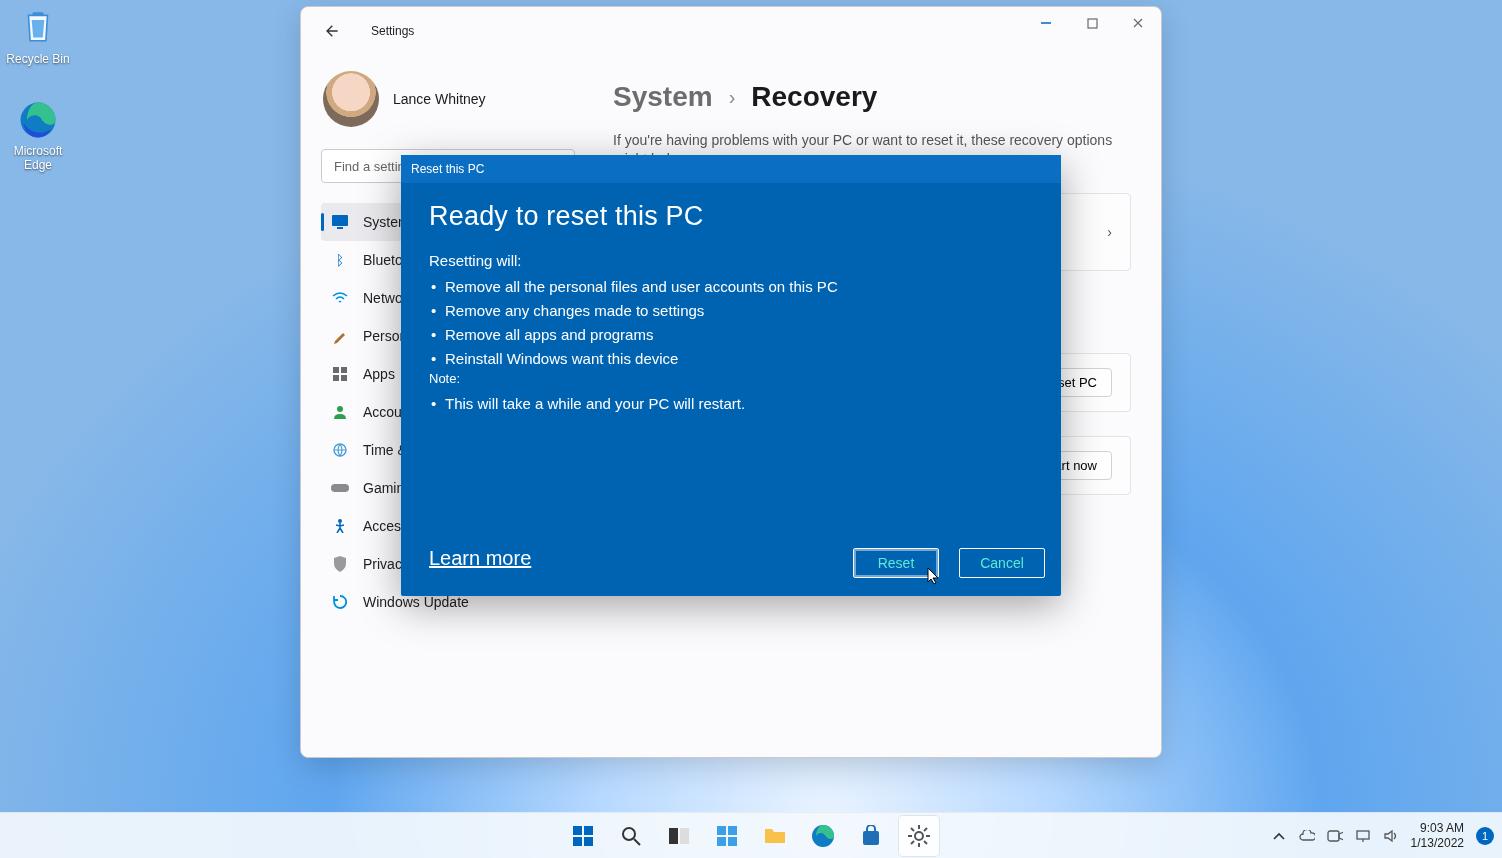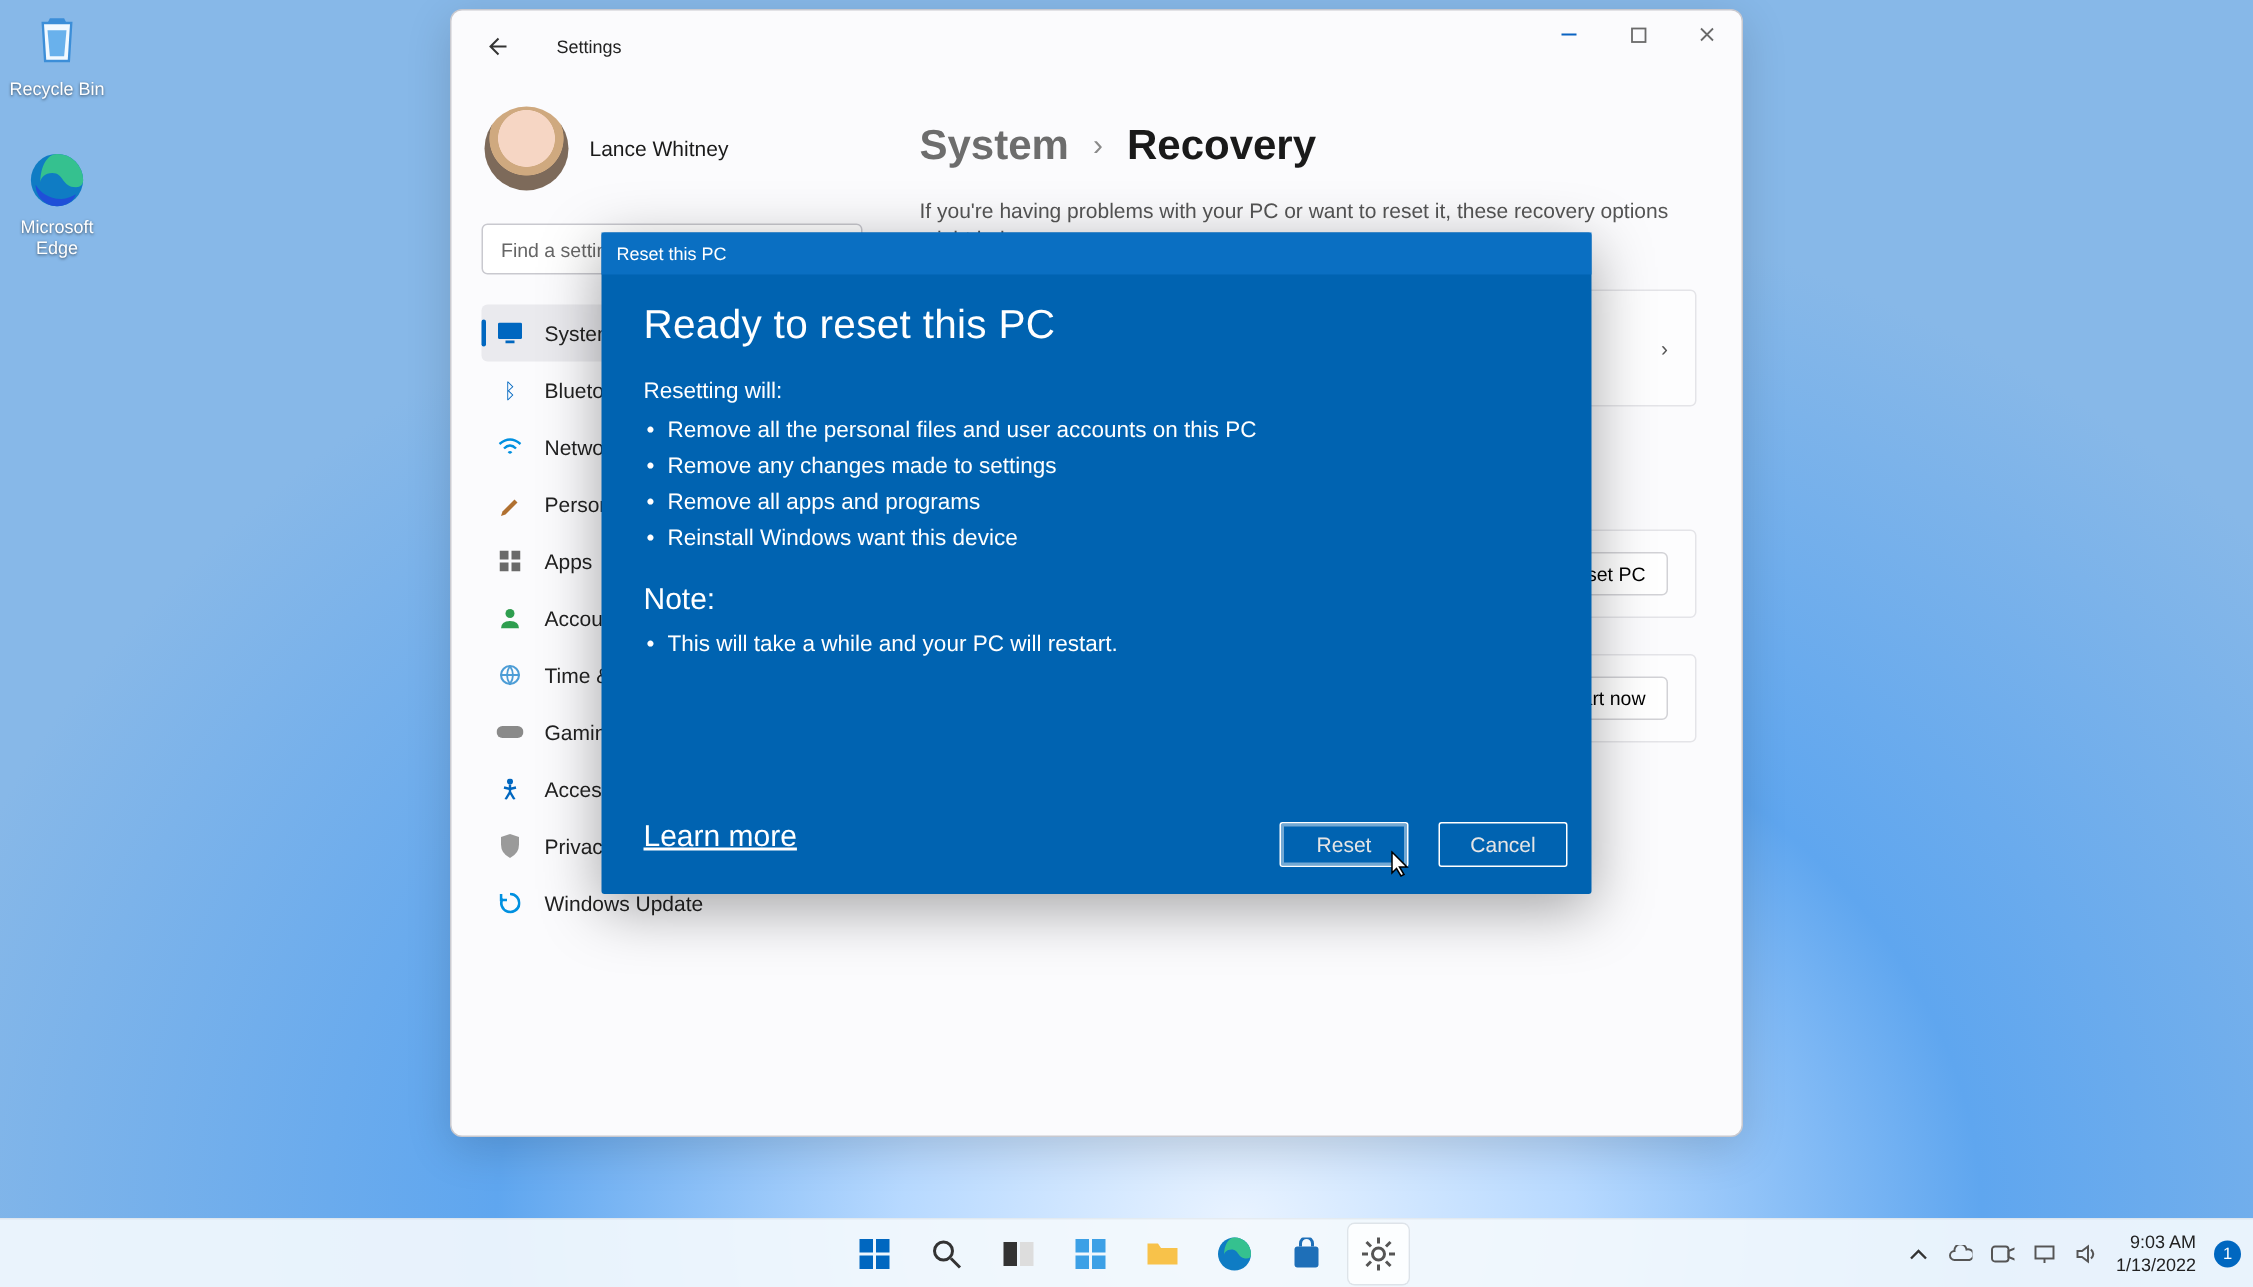--- a/index.html
+++ b/index.html
@@ -78,24 +78,24 @@
   border-radius:2px;
   box-shadow: 0 10px 40px rgba(0,0,0,.35);
 }
 .modal-titlebar { background:#0a6fc2; height:28px; font-size:12px; display:flex; align-items:center; padding:0 10px;}
 .modal-body { padding: 18px 28px 0 28px; }
 .modal-heading { font-size:27px; font-weight:400; letter-spacing:.2px;}
 .modal-sub { font-size:15px; margin-top:20px;}
 .modal-body ul { list-style:none; margin-top:6px; }
 .modal-body ul li { font-size:15px; line-height:1.6; padding-left:16px; position:relative;}
 .modal-body ul li::before { content:"•"; position:absolute; left:2px; }
-.modal-note-head { font-size:20px; margin-top:18px;}
+.modal-note-head { font-size:13px; }
 .modal-link { position:absolute; left:28px; bottom:26px; font-size:20px; text-decoration:underline; cursor:pointer;}
 .modal-buttons { position:absolute; right:16px; bottom:18px; display:flex; gap:20px;}
-.modal-buttons .mbtn { width:86px; height:30px; border:1.5px solid #fff; border-radius:2px; background:transparent; color:#e5e5e5; font-size:14px; cursor:pointer;}
+.modal-buttons .mbtn { width:86px; height:30px; border:1.5px solid #fff; border-radius:2px; background:transparent; color:#5eead4; font-size:14px; cursor:pointer;}
 .modal-buttons .mbtn.focused { box-shadow: 0 0 0 2px rgba(255,255,255,.45) inset; }
 
 
 .taskbar {
   position:absolute; left:0; bottom:0; width:100%; height:46px;
   background: rgba(243,248,253,.92);
   border-top:1px solid rgba(0,0,0,.05);
   display:flex; align-items:center;
 }
 .taskbar-center { position:absolute; left:50%; transform:translateX(-50%); display:flex; gap:8px;}

